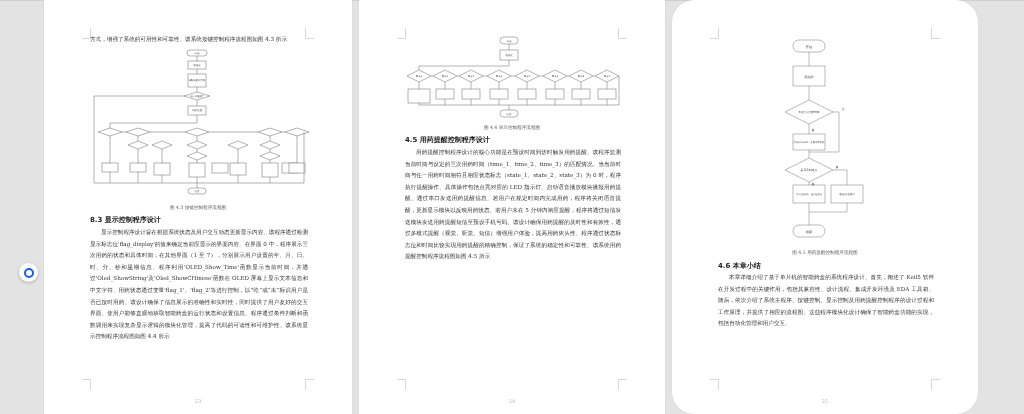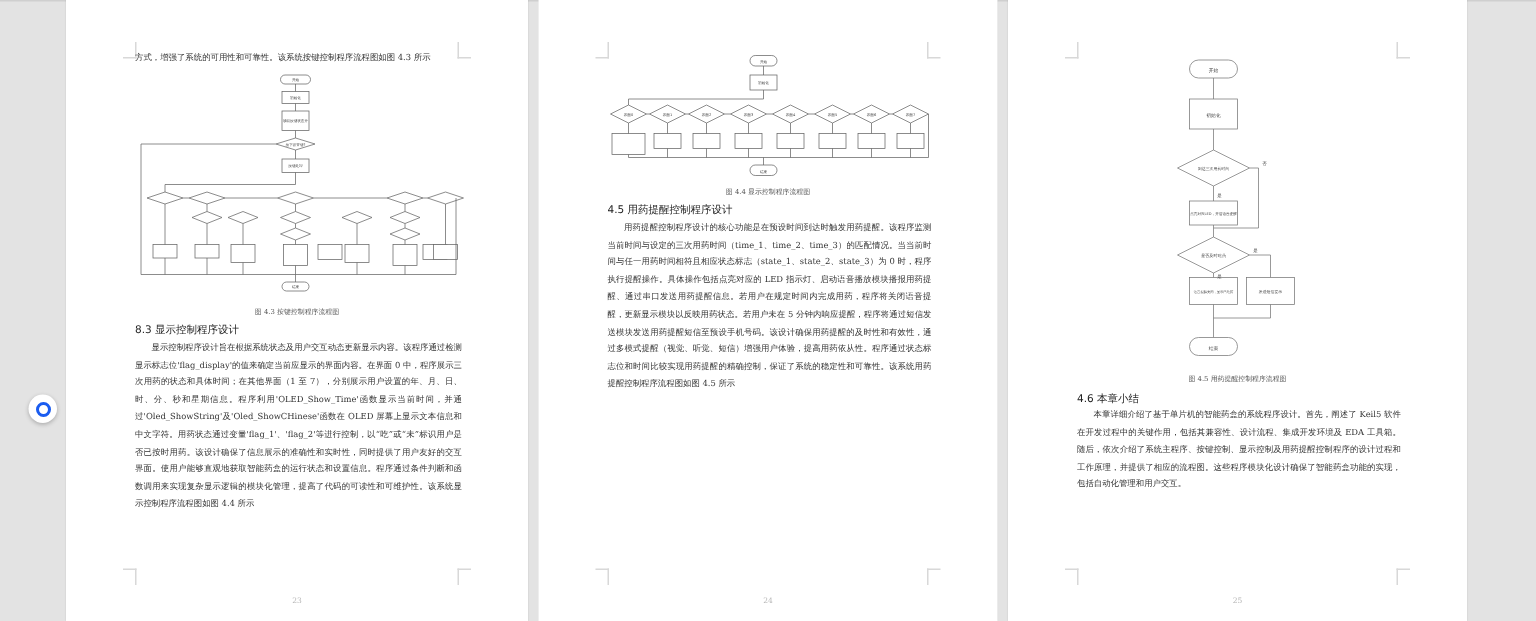--- a/index.html
+++ b/index.html
@@ -10,34 +10,34 @@
     position:relative;
   }
   .topbar { position:absolute; left:0; top:0; width:1024px; height:1px; background:#cfcfcf; }
   .page {
     position:absolute; top:0; height:414px; background:#ffffff;
     box-shadow:0 0 1px rgba(0,0,0,0.15);
     overflow:hidden;
   }
   #p1 { left:44px; width:308px; }
   #p2 { left:359px; width:306px; }
-  #p3 { left:672px; width:306px; }
+  #p3 { left:672px; width:306px;border-radius:22px; }
 
   .corner { position:absolute; width:8px; height:10px; border-color:#d8d8d8; border-style:solid; border-width:0; }
   .c-tl { top:28px; left:38px; border-right-width:1px; border-bottom-width:1px; }
   .c-tr { top:28px; right:38px; border-left-width:1px; border-bottom-width:1px; }
   .c-bl { bottom:24px; left:38px; border-right-width:1px; border-top-width:1px; }
   .c-br { bottom:24px; right:38px; border-left-width:1px; border-top-width:1px; }
 
   .pagenum { position:absolute; bottom:10px; left:0; right:0; text-align:center; font-size:5px; color:#b5b5b5; }
 
   .body-text { position:absolute; font-size:5.6px; line-height:11.6px; color:#333; text-align:justify; }
   .body-text p { margin:0; text-indent:11px; }
   .body-text p.noindent { text-indent:0; }
-  .heading { position:absolute; font-family:"DejaVu Sans", sans-serif; font-weight:normal; font-size:7px; color:#222; }
+  .heading { position:absolute; font-family:"DejaVu Sans", sans-serif; font-weight:bold; font-size:7px; color:#222; }
   .caption { position:absolute; font-size:4.6px; color:#555; text-align:center; }
 
   svg { position:absolute; overflow:visible; }
   svg text { font-family:"DejaVu Sans", sans-serif; fill:#444; }
 
   .float-btn {
     position:absolute; left:19px; top:263px; width:19px; height:19px; border-radius:50%;
     background:#ffffff; box-shadow:0 1px 3px rgba(0,0,0,0.25);
     display:flex; align-items:center; justify-content:center;
   }

